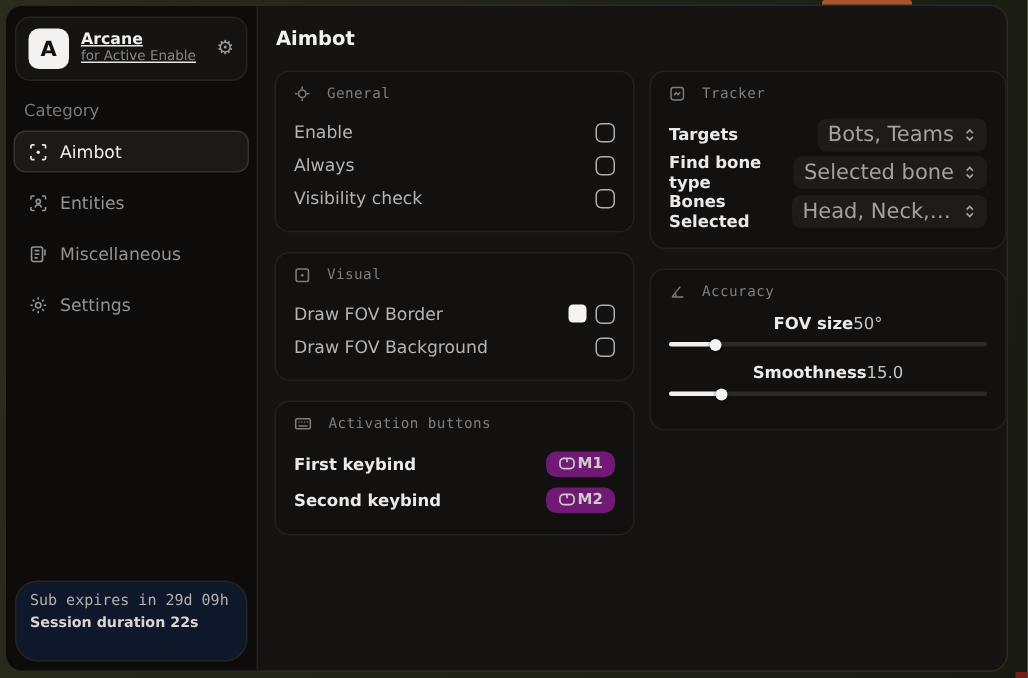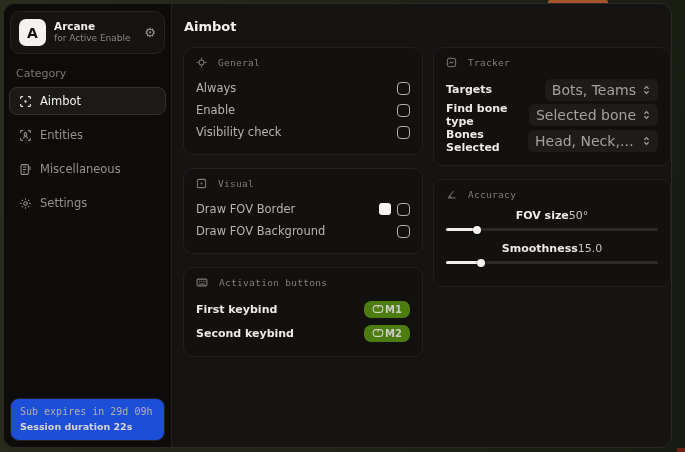--- a/index.html
+++ b/index.html
@@ -21,39 +21,39 @@
   
   .sidebar { width:168px; background:#0d0c0b; border-right:1px solid #242220; display:flex; flex-direction:column; flex-shrink:0; }
   .side-header {
     margin:7px 6px 0 6px; padding:7px 8px; background:#151413; border:1px solid #262422;
     border-radius:10px; display:flex; align-items:center; gap:8px;
   }
   .logo {
     width:27px; height:27px; background:#f4f2f0; color:#121110; border-radius:7px;
     display:flex; align-items:center; justify-content:center; font-weight:bold; font-size:14px; flex-shrink:0;
   }
-  .app-meta { flex:1; line-height:1.25; }
+  .app-meta { flex:1; line-height:1.25;text-decoration:underline; }
   .app-name { font-size:10.5px; font-weight:bold; color:#f2f0ee; }
   .app-sub { font-size:9px; color:#8a8683; }
   .gear { color:#9b9794; font-size:13px; line-height:1; cursor:pointer; }
 
   .category { font-size:11px; color:#7c7875; margin:13px 12px 7px 12px; }
 
   .nav { display:flex; flex-direction:column; gap:4px; padding:0 5px; }
   .nav-item {
     display:flex; align-items:center; gap:8px; padding:6px 8px; border-radius:8px;
     font-size:11.5px; color:#96928d; cursor:pointer; border:1px solid transparent;
   }
   .nav-item.selected { background:#1b1a19; border-color:#343230; color:#f2f0ee; }
   .nav-item + .nav-item { margin-top:2px; }
   .nav-icon { width:14px; height:14px; display:flex; align-items:center; justify-content:center; flex-shrink:0; }
   .nav-icon svg { display:block; }
 
   .side-spacer { flex:1; }
-  .sub-box { margin:6px; padding:7px 9px 8px 9px; border:1px solid #262422; border-radius:9px; background:#1d4ed8; }
+  .sub-box { margin:6px; padding:7px 9px 19px 9px; border:1px solid #262422; border-radius:15px; background:#0f172a; }
   .sub-line1 { font-family:"DejaVu Sans Mono","Liberation Mono",monospace; font-size:10px; color:#b3b0ac; }
   .sub-line2 { font-size:9.5px; font-weight:bold; color:#d8d5d2; margin-top:4px; }
 
   
   .main { flex:1; padding:13px 11px 0 11px; overflow:hidden; }
   .page-title { font-size:13px; font-weight:bold; color:#f4f2f0; margin:2px 0 13px 1px; }
   .columns { display:flex; gap:10px; align-items:flex-start; }
   .col-left { width:240px; flex-shrink:0; }
   .col-right { width:238px; flex-shrink:0; }
 
@@ -69,21 +69,21 @@
   .row-label.strong { font-weight:bold; color:#ece9e6; font-size:11px; }
 
   .checkbox {
     width:13px; height:13px; border:1.4px solid #b2afac; border-radius:4px; background:transparent; cursor:pointer; flex-shrink:0;
   }
   .right-controls { display:flex; align-items:center; gap:6px; }
   .swatch { width:12px; height:12px; border-radius:3px; cursor:pointer; }
 
   .key-row { min-height:24px; }
   .key-pill {
-    display:flex; align-items:center; gap:1px; background:#4d7c0f; border-radius:7px;
+    display:flex; align-items:center; gap:1px; background:#701a75; border-radius:7px;
     padding:3px 8px; font-size:10px; font-weight:bold; color:#cfccc8; cursor:pointer;
   }
   .key-pill svg { display:block; }
 
   .sel-row { min-height:25px; }
   .select-pill {
     display:flex; align-items:center; gap:6px; background:#1d1c1a; border-radius:6px;
     padding:3px 7px; font-size:14px; color:#a5a19d; cursor:pointer; max-width:150px;
   }
   .select-pill .sel-text { white-space:nowrap; overflow:hidden; text-overflow:ellipsis; }
@@ -179,25 +179,25 @@
           <div class="card-header">
             <span>
               <svg width="11" height="11" viewBox="0 0 16 16" fill="none" stroke="#817d7a" stroke-width="1.5">
                 <circle cx="8" cy="8" r="3.6"></circle>
                 <path d="M8 1v2.4M8 12.6V15M1 8h2.4M12.6 8H15"></path>
               </svg>
             </span>
             <span>General</span>
           </div>
           <div class="row">
+            <span class="row-label">Enable</span>
+            <span class="checkbox"></span>
+          </div>
+          <div class="row">
             <span class="row-label">Always</span>
-            <span class="checkbox"></span>
-          </div>
-          <div class="row">
-            <span class="row-label">Enable</span>
             <span class="checkbox"></span>
           </div>
           <div class="row">
             <span class="row-label">Visibility check</span>
             <span class="checkbox"></span>
           </div>
         </div>
 
         <div class="card">
           <div class="card-header">

